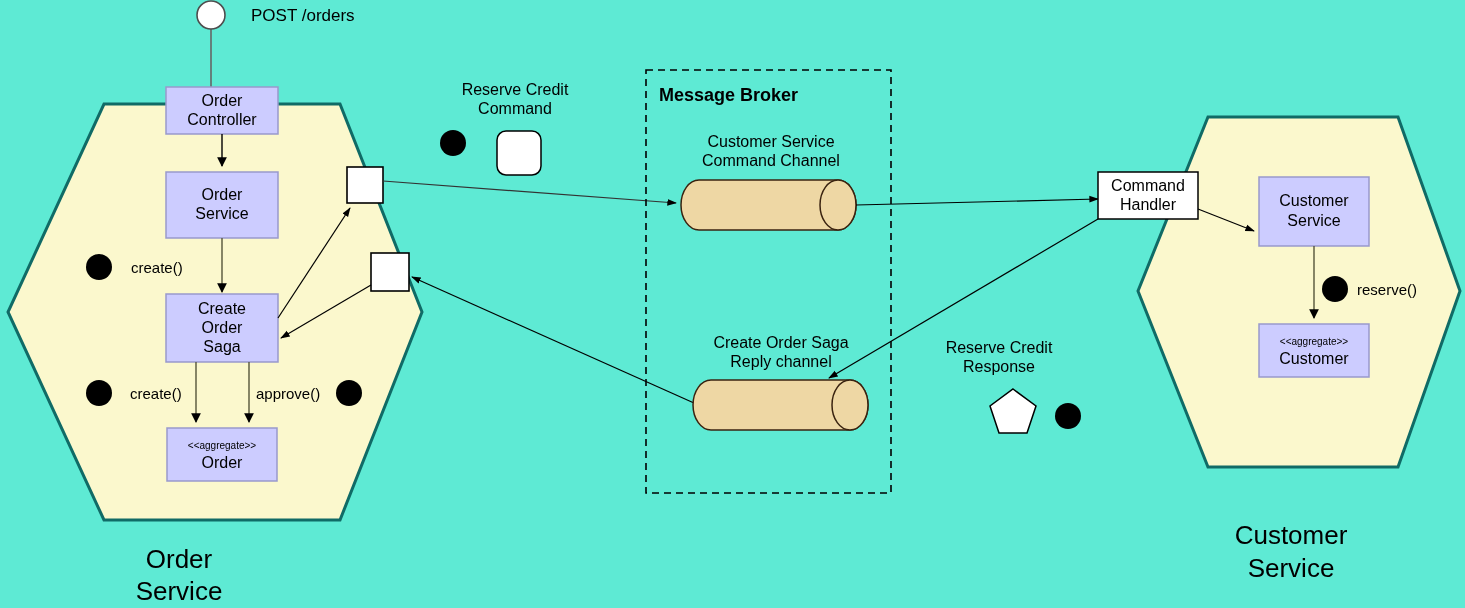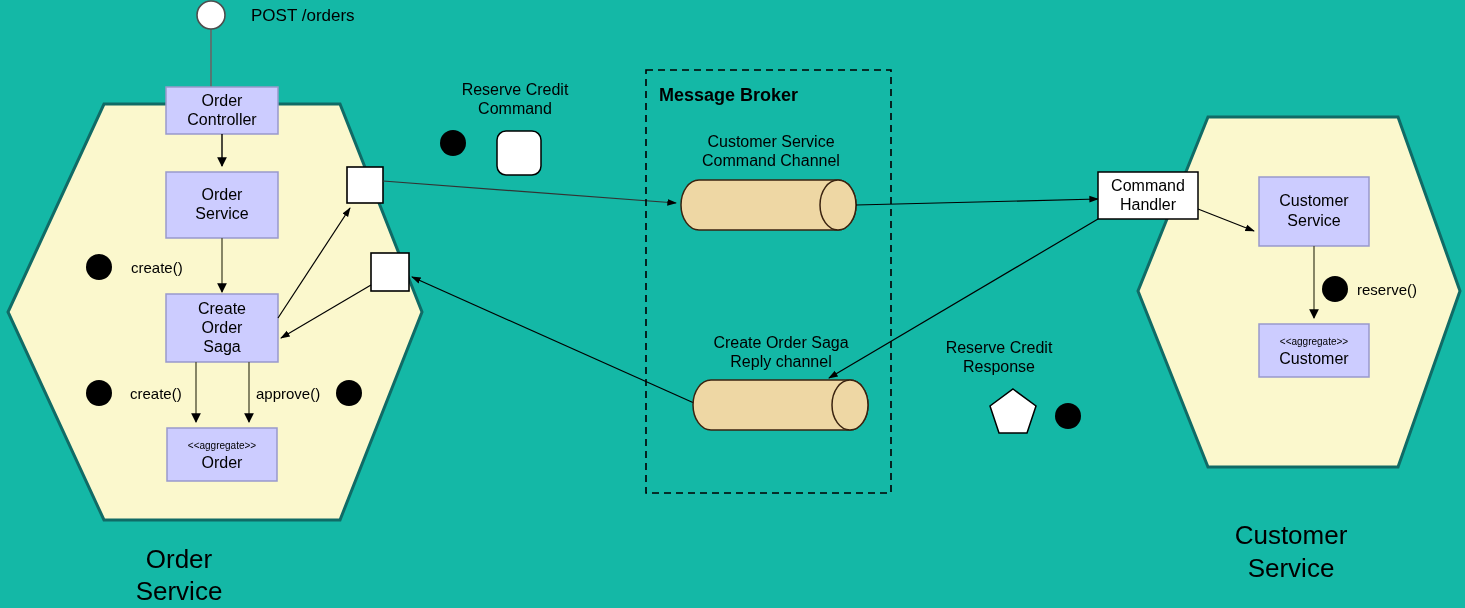--- a/index.html
+++ b/index.html
@@ -11,21 +11,21 @@
   body {
     font-family: "Liberation Sans", sans-serif;
     width: 1465px;
     height: 608px;
     overflow: hidden;
   }
   #canvas {
     position: relative;
     width: 1465px;
     height: 608px;
-    background: #14b8a6;
+    background: #5eead4;
   }
   #diagram-svg {
     position: absolute;
     left: 0;
     top: 0;
     width: 1465px;
     height: 608px;
   }
   .dtext {
     font-family: "Liberation Sans", sans-serif;

